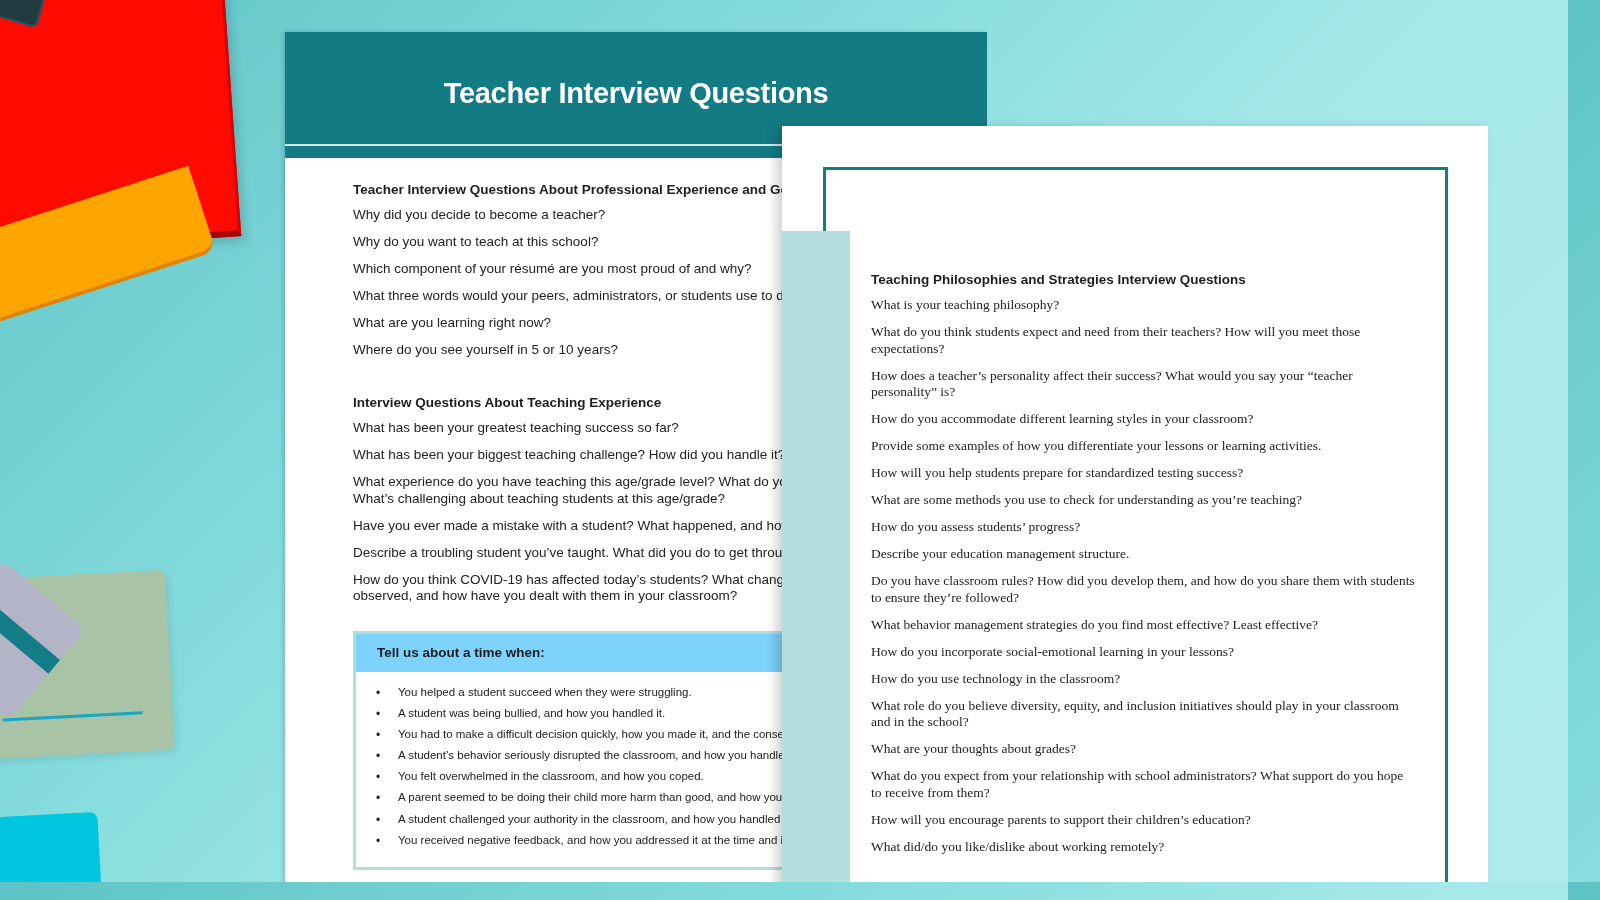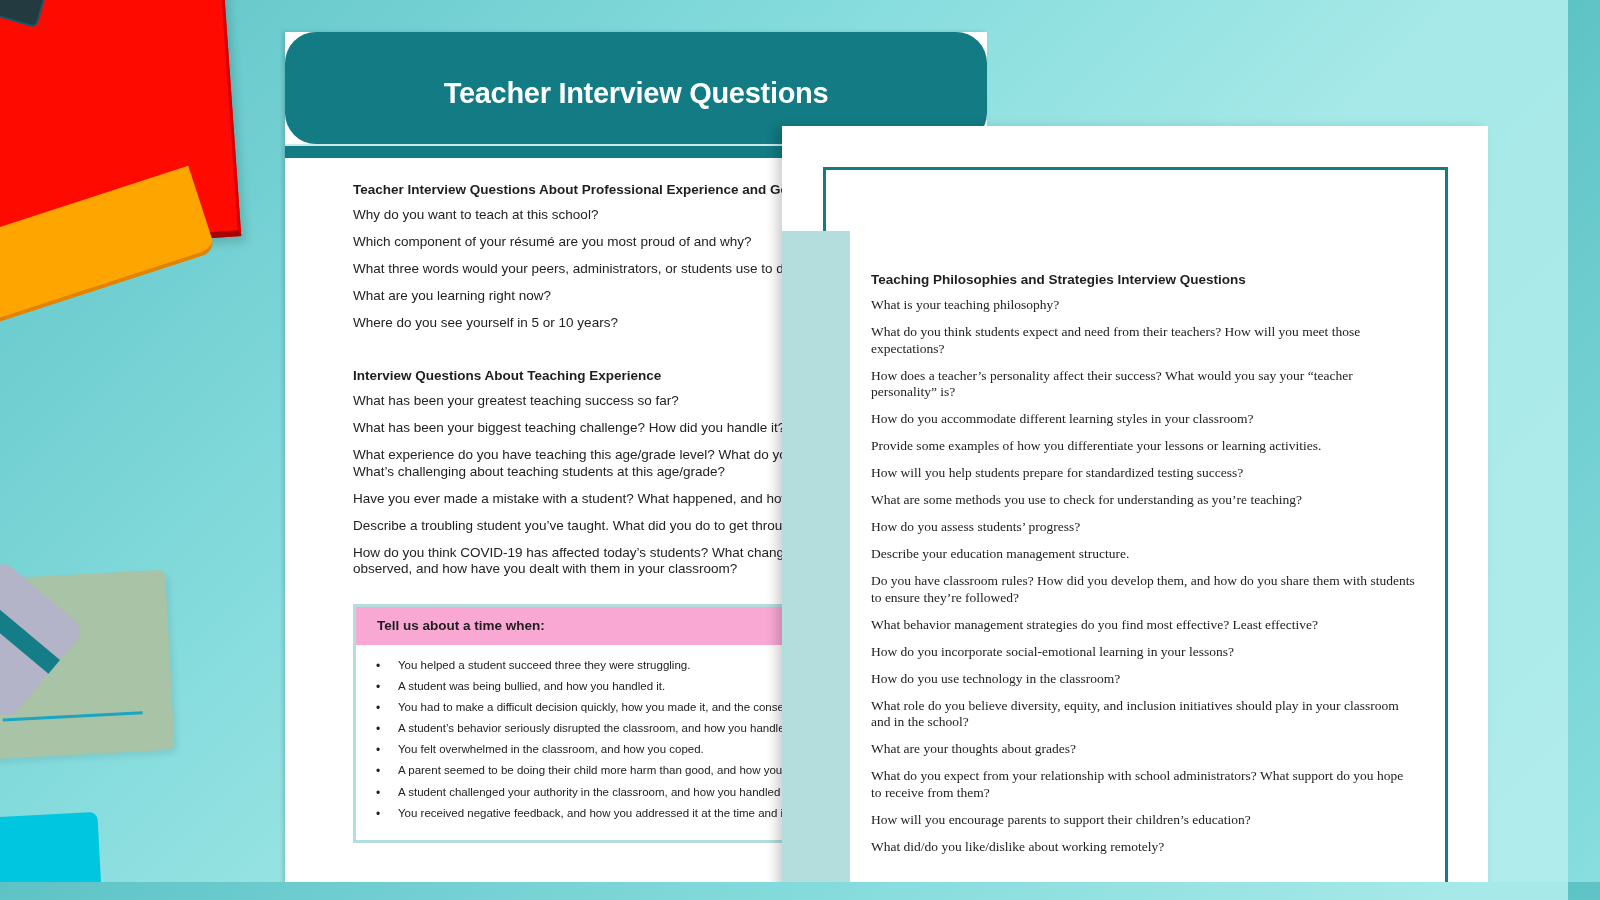--- a/index.html
+++ b/index.html
@@ -48,36 +48,35 @@
     }
 
     
     .page-left {
       position: absolute; left: 285px; top: 32px; width: 702px; height: 870px;
       background: #ffffff; box-shadow: -2px 0 4px rgba(0,0,0,0.15);
     }
     .page-left .header {
       height: 112px; background: #127b83; display: flex; align-items: center; justify-content: center;
       padding-top: 10px;
-      border-radius: 31px;
     }
     .page-left .header h1 {
       color: #fff; font-size: 29px; font-weight: bold; letter-spacing: -0.3px;
     }
     .page-left .rule-light { height: 2px; background: #cde9ea; }
     .page-left .band { height: 12px; background: #127b83; }
     .page-left .content { padding: 24px 0 0 68px; }
     .section-heading { font-size: 13.5px; font-weight: bold; color: #1e1e1e; margin-bottom: 10px; white-space: nowrap; }
     .q { font-size: 13.5px; line-height: 16.5px; color: #222; margin-bottom: 10.5px; white-space: nowrap; }
     .gap { height: 26px; }
     .callout {
       margin-top: 26px; width: 460px; border: 3px solid #b4dddd; border-right: none;
     }
     .callout .callout-head {
-      background: #f9a8d4; padding: 11px 0 12px 21px; font-size: 13.5px; font-weight: bold; color: #1e1e1e;
+      background: #7dd3fc; padding: 11px 0 12px 21px; font-size: 13.5px; font-weight: bold; color: #1e1e1e;
     }
     .callout ul { list-style: none; padding: 14px 0 12px 20px; }
     .callout li { font-size: 11.5px; color: #222; margin-bottom: 9.2px; white-space: nowrap; position: relative; padding-left: 22px; }
     .callout li::before { content: "\2022"; position: absolute; left: 0; top: 0; font-size: 12px; }
 
     
     .page-right {
       position: absolute; left: 782px; top: 126px; width: 706px; height: 800px;
       background: #ffffff; box-shadow: -6px 2px 10px rgba(0,0,0,0.18);
     }
@@ -109,40 +108,41 @@
 <div class="card-blue"></div>
 
 <div class="page-left">
   <div class="header">
     <h1>Teacher Interview Questions</h1>
   </div>
   <div class="rule-light"></div>
   <div class="band"></div>
   <div class="content">
     <div class="section-heading">Teacher Interview Questions About Professional Experience and Goals</div>
+    <div class="q">Why did you decide to become a teacher?</div>
     <div class="q">Why do you want to teach at this school?</div>
     <div class="q">Which component of your résumé are you most proud of and why?</div>
     <div class="q">What three words would your peers, administrators, or students use to describe you?</div>
     <div class="q">What are you learning right now?</div>
     <div class="q">Where do you see yourself in 5 or 10 years?</div>
     <div class="gap"></div>
     <div class="section-heading">Interview Questions About Teaching Experience</div>
     <div class="q">What has been your greatest teaching success so far?</div>
     <div class="q">What has been your biggest teaching challenge? How did you handle it?</div>
     <div class="q" style="margin-bottom:0">What experience do you have teaching this age/grade level? What do you</div>
     <div class="q">What’s challenging about teaching students at this age/grade?</div>
     <div class="q">Have you ever made a mistake with a student? What happened, and how</div>
     <div class="q">Describe a troubling student you’ve taught. What did you do to get through</div>
     <div class="q" style="margin-bottom:0">How do you think COVID-19 has affected today’s students? What changes have you</div>
     <div class="q">observed, and how have you dealt with them in your classroom?</div>
 
     <div class="callout">
       <div class="callout-head">Tell us about a time when:</div>
       <ul>
-        <li>You helped a student succeed three they were struggling.</li>
+        <li>You helped a student succeed when they were struggling.</li>
         <li>A student was being bullied, and how you handled it.</li>
         <li>You had to make a difficult decision quickly, how you made it, and the consequences.</li>
         <li>A student’s behavior seriously disrupted the classroom, and how you handled it.</li>
         <li>You felt overwhelmed in the classroom, and how you coped.</li>
         <li>A parent seemed to be doing their child more harm than good, and how you addressed it.</li>
         <li>A student challenged your authority in the classroom, and how you handled it.</li>
         <li>You received negative feedback, and how you addressed it at the time and in</li>
       </ul>
     </div>
   </div>

